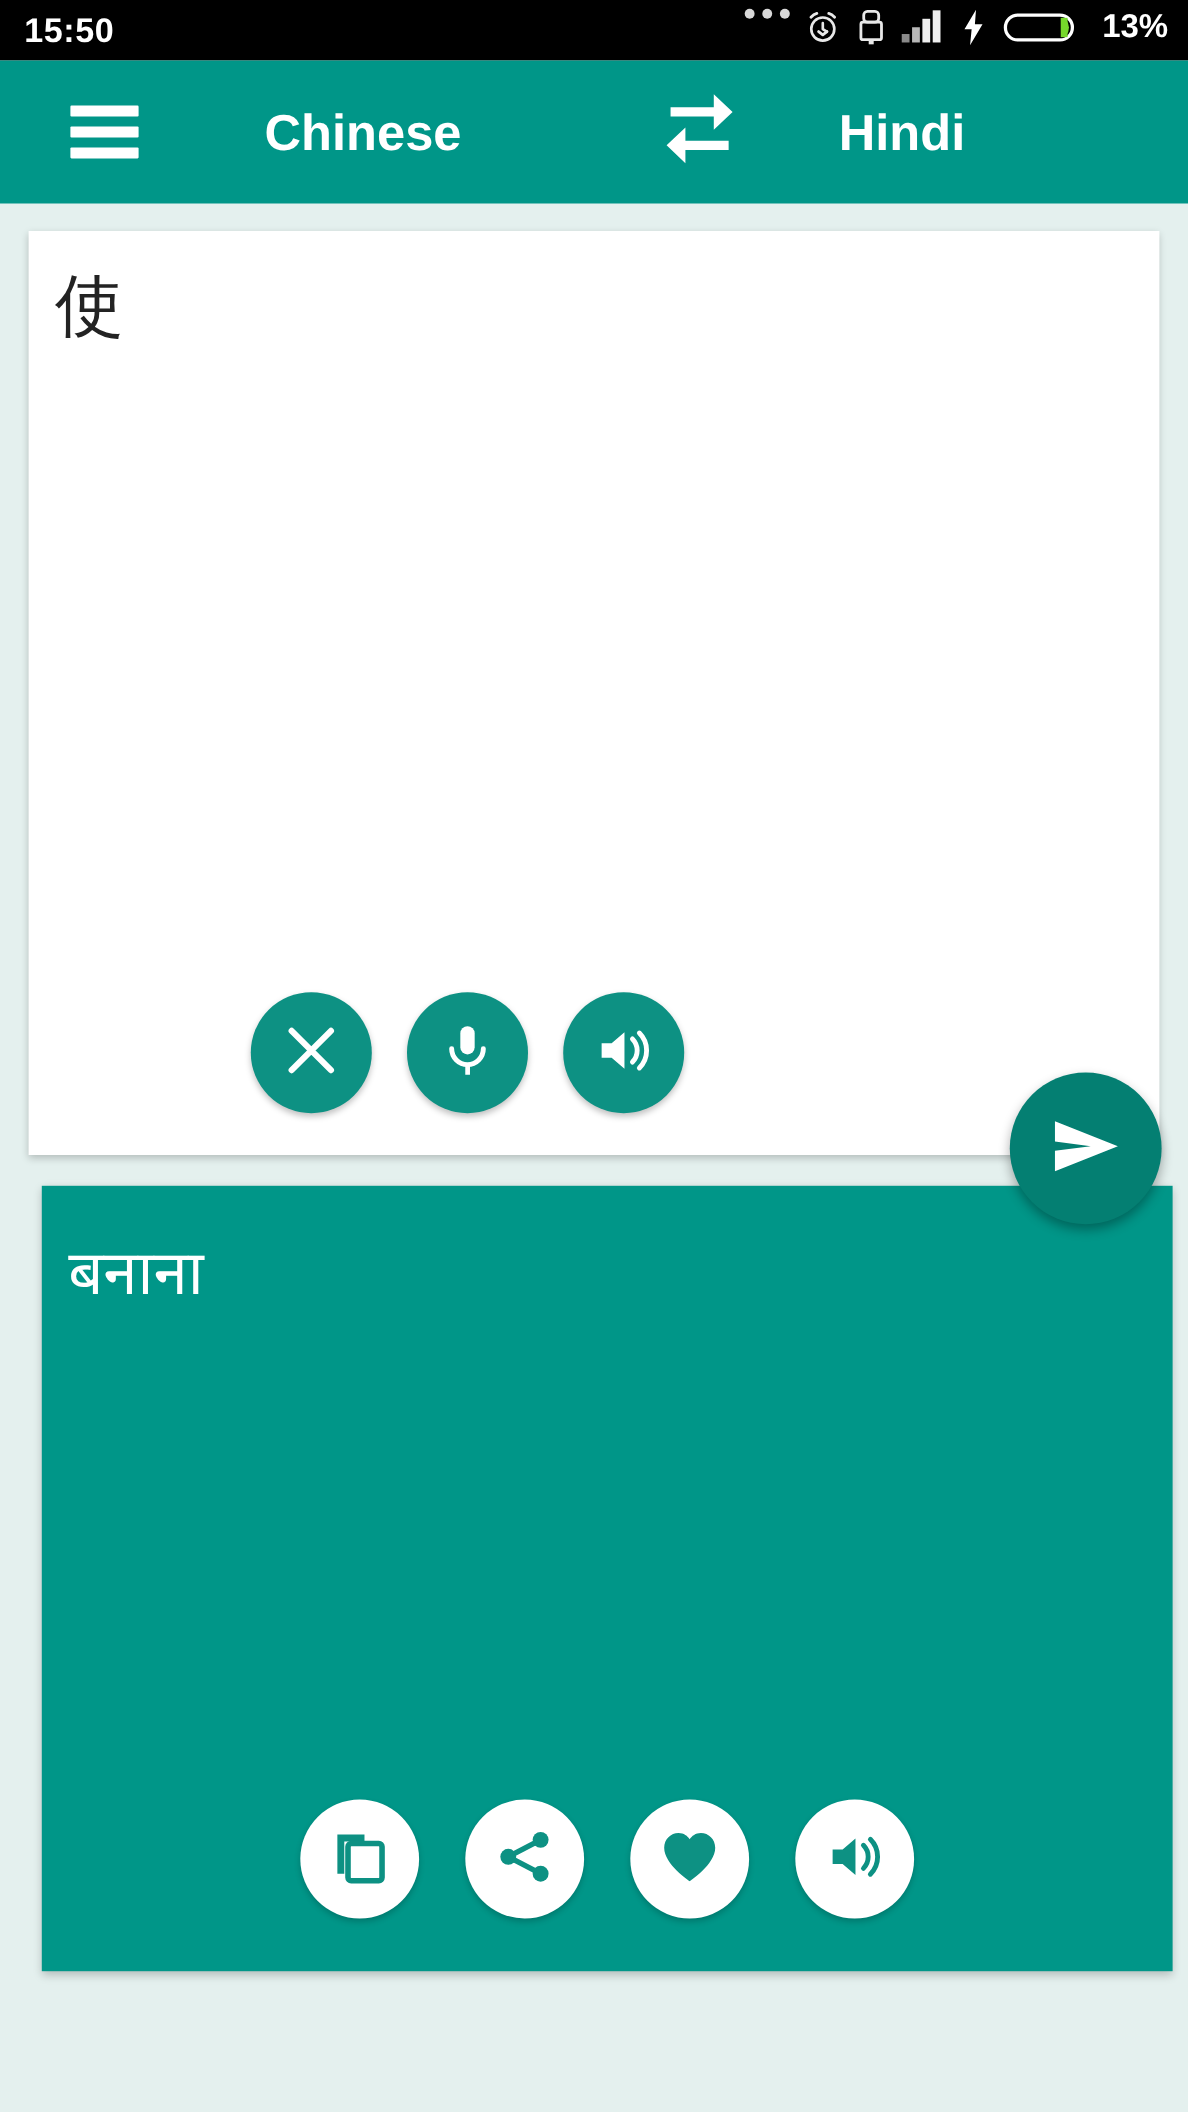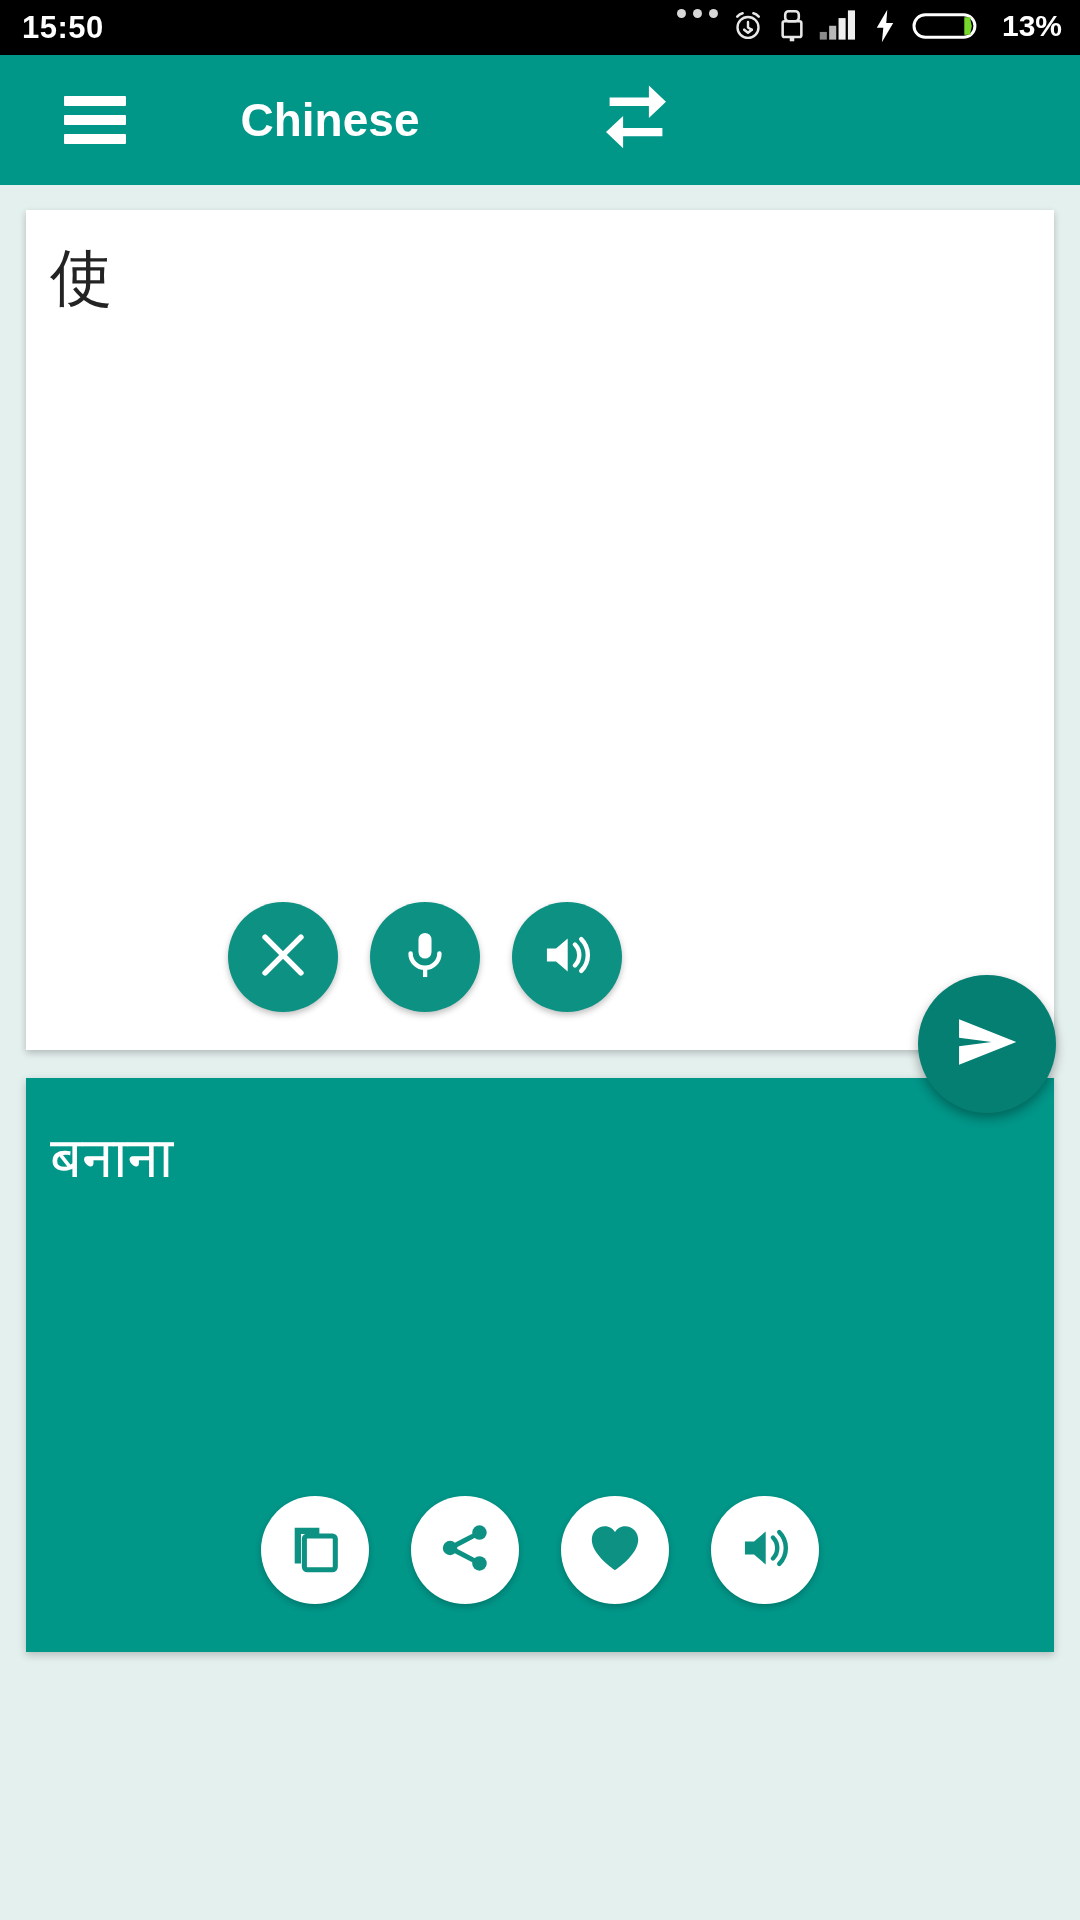--- a/index.html
+++ b/index.html
@@ -89,22 +89,22 @@
     position:absolute; right:24px; top:975px;
     width:138px; height:138px; border-radius:50%;
     background:#047f72;
     display:flex; align-items:center; justify-content:center;
     box-shadow:0 5px 11px rgba(0,0,0,0.33);
     cursor:pointer; z-index:20;
   }
 
   
   .output-card{
-    position:absolute; left:26px; top:1078px;
-    width:1028px; height:574px;
+    position:absolute; left:38px; top:1078px;
+    width:1028px; height:714px;
     background:#009688;
     box-shadow:0 3px 8px rgba(0,0,0,0.22);
   }
   .output-text{
     position:absolute; left:24px; top:48px;
     font-size:56px; color:#fff; line-height:1.15;
     font-family:"DejaVu Sans","Liberation Sans", sans-serif;
   }
   .output-actions{
     position:absolute; left:0; bottom:48px; width:100%;
@@ -189,20 +189,21 @@
 
   <div class="swap-btn">
     <span>
       <svg width="72" height="78" viewBox="0 0 24 26">
         <path d="M3.2 6.2h13.1V2.2L22 7.6l-5.7 5.4V9.0H3.2z" fill="#fff"></path>
         <path d="M20.8 19.1H7.7v4L2 17.7l5.7-5.4v4h13.1z" fill="#fff"></path>
       </svg>
     </span>
   </div>
 
+  <div class="lang-target">Hindi</div>
 </div>
 
 <div class="input-card">
 
   <div class="input-text">使</div>
 
   <div class="input-actions">
 
     <div class="circle-btn">
       <span>

